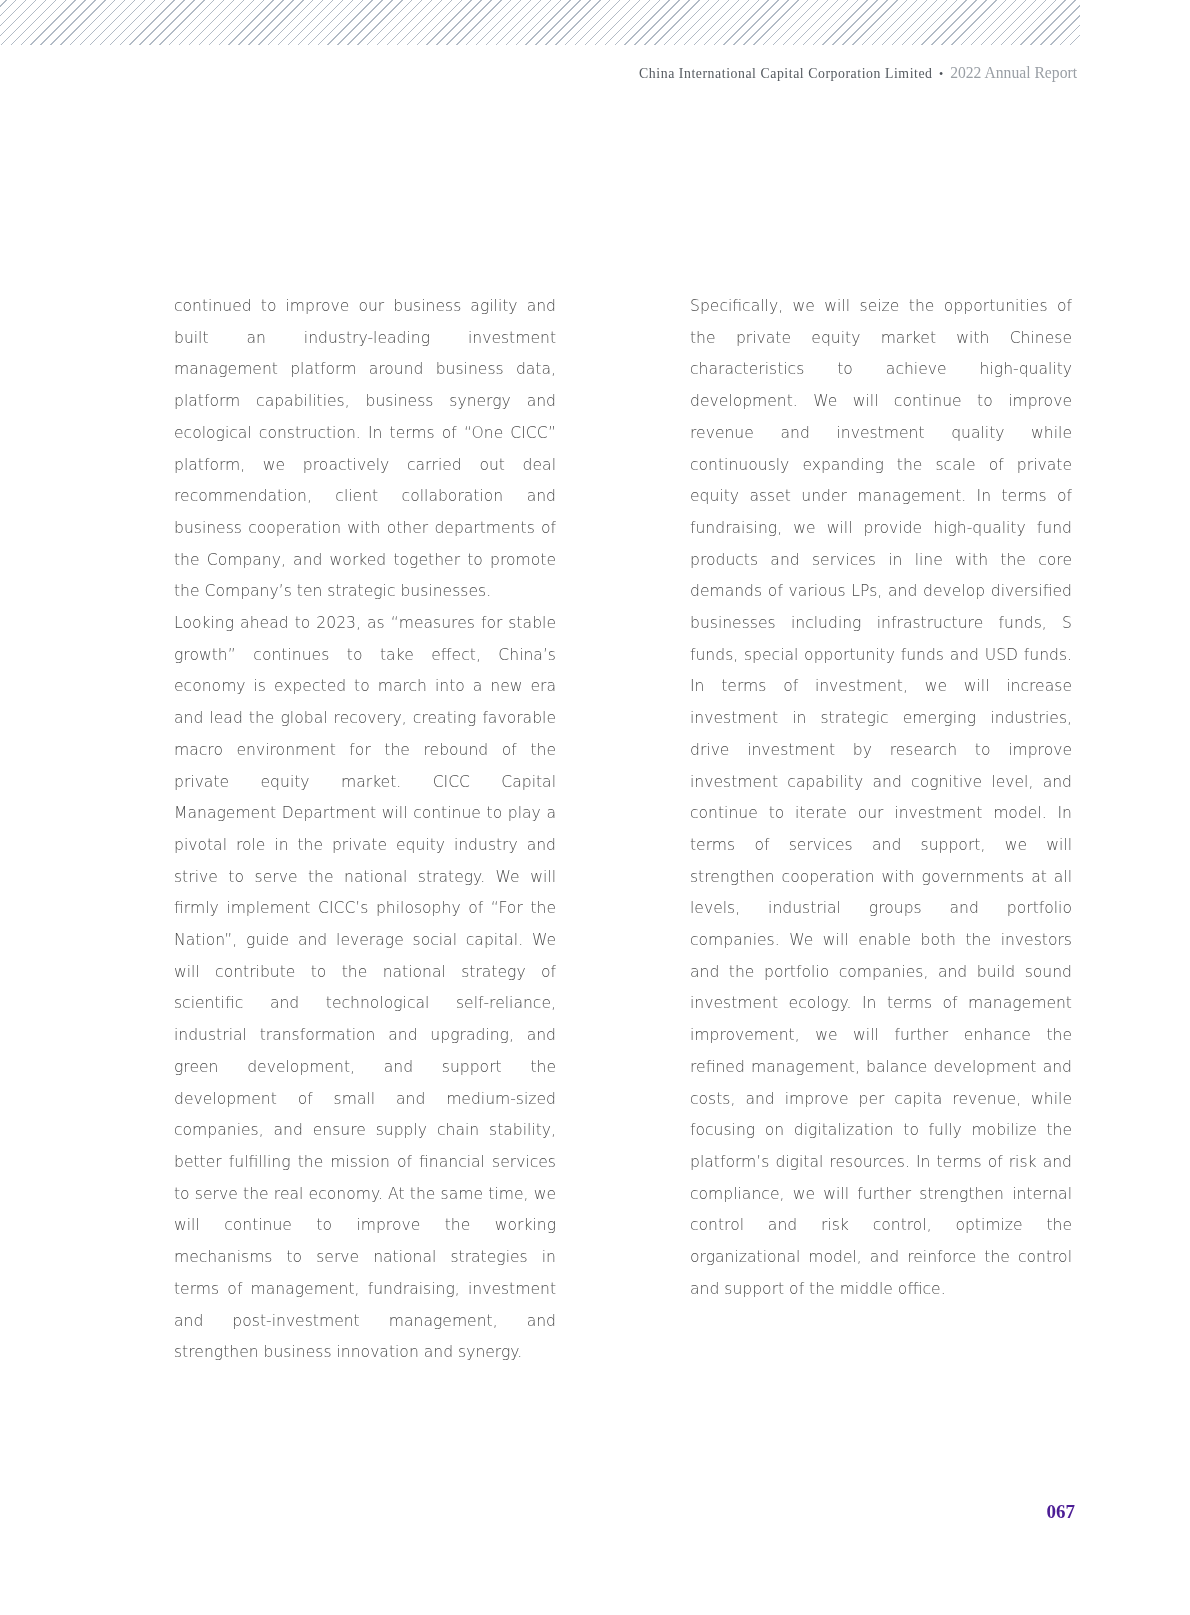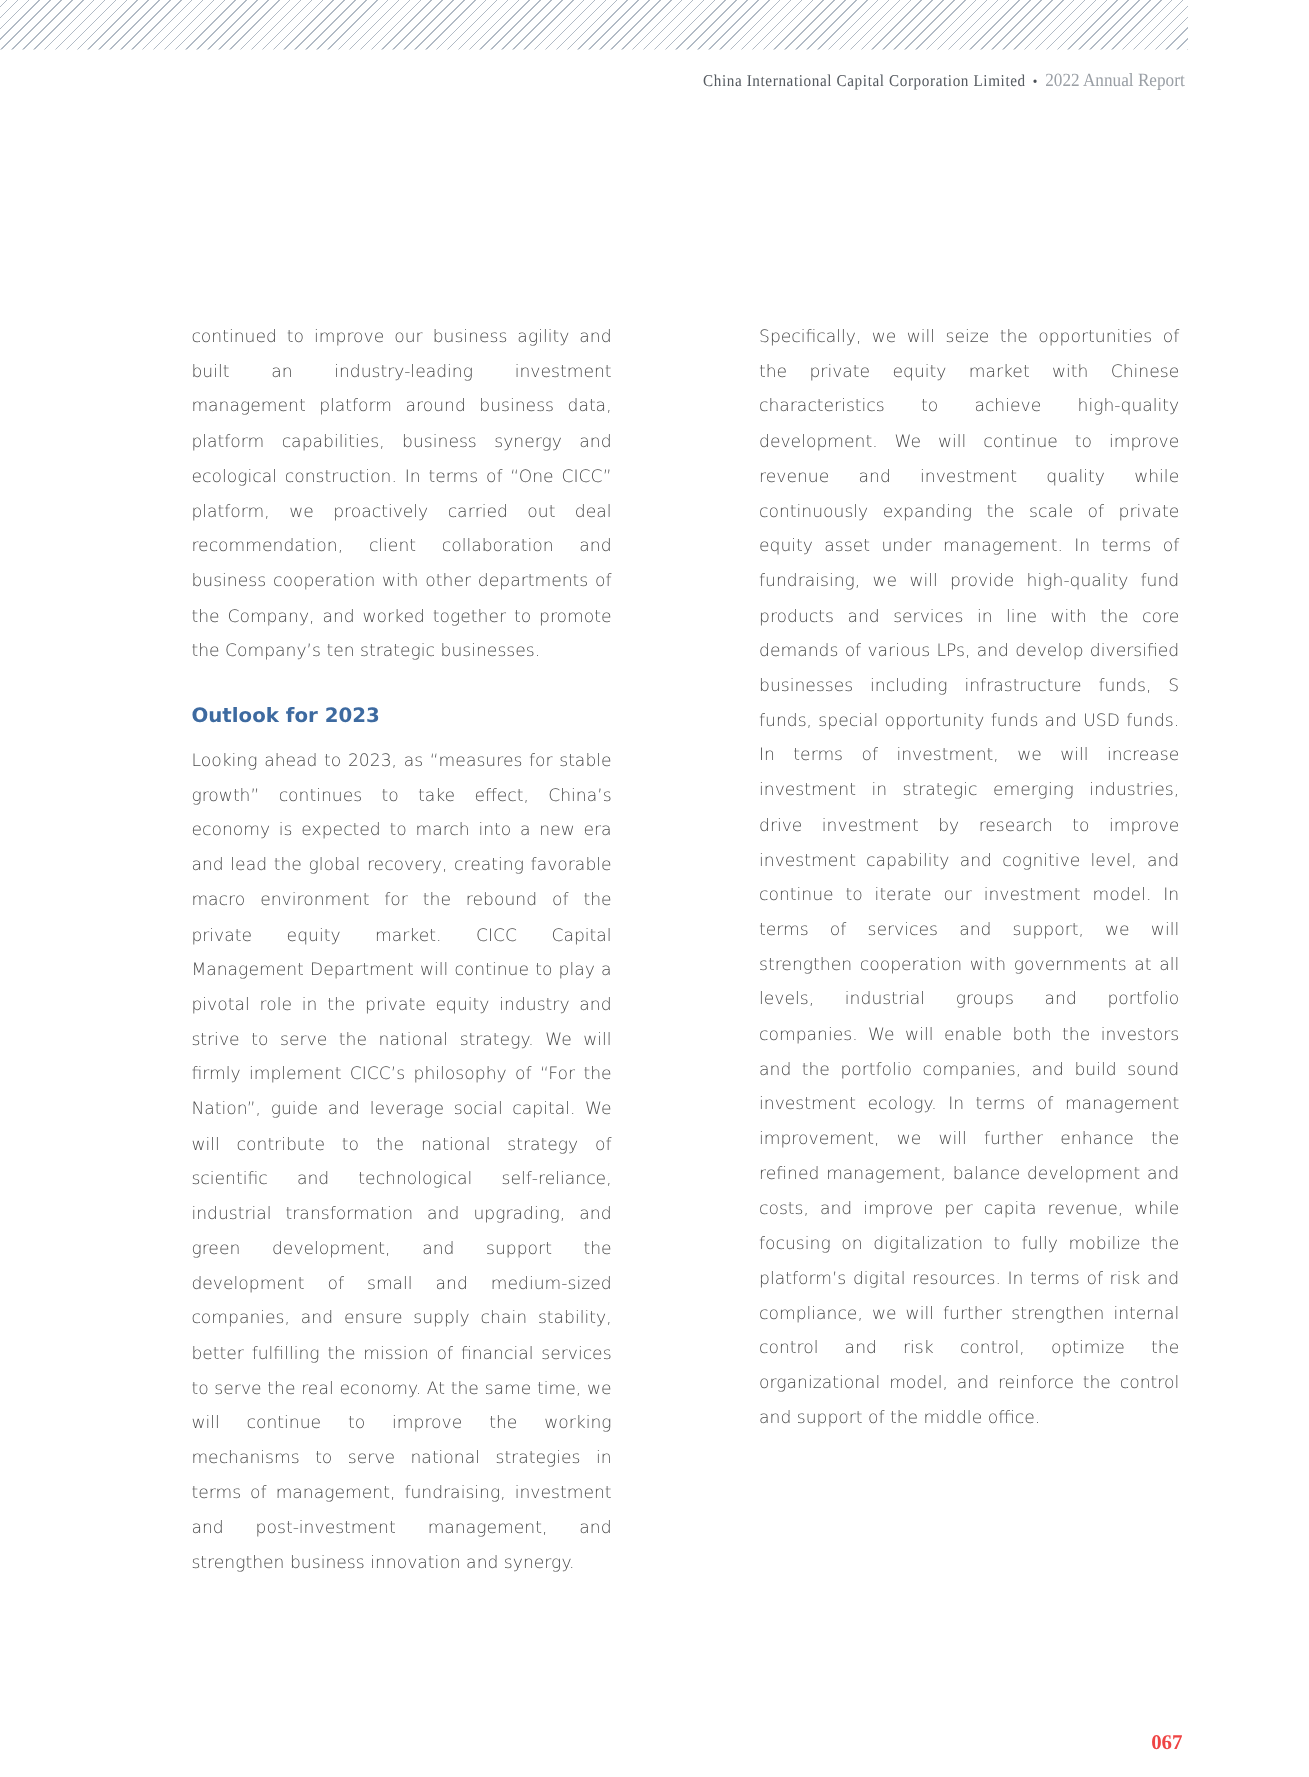--- a/index.html
+++ b/index.html
@@ -26,37 +26,36 @@
   .col-left { left: 174px; }
   .col-right { left: 690px; }
   .column p { margin: 0; }
   .section-heading {
     font-family: "DejaVu Sans", "Liberation Sans", sans-serif;
     font-weight: bold; font-size: 18px; color: #3d6aa0;
     margin: 28px 0 10px 0; line-height: 30px;
     text-align: left;
   }
   .page-number {
-    position: absolute; right: 115px; top: 1574px;
+    position: absolute; right: 115px; top: 1501px;
     font-family: "Liberation Serif", "DejaVu Serif", serif;
-    font-size: 19px; color: #ef4444; font-weight: bold;
+    font-size: 19px; color: #4c1d95; font-weight: bold;
   }
 </style>
 </head>
 <body>
 
 <div class="hatch"></div>
 
 <div class="running-head">
   <span>China International Capital Corporation Limited</span><span class="bullet">•</span><span class="report">2022 Annual Report</span>
 </div>
 
 <div class="column col-left">
   <p>continued to improve our business agility and built an industry-leading investment management platform around business data, platform capabilities, business synergy and ecological construction. In terms of “One CICC” platform, we proactively carried out deal recommendation, client collaboration and business cooperation with other departments of the Company, and worked together to promote the Company’s ten strategic businesses.</p>
-  <h2 class="section-heading">Outlook for 2023</h2>
   <p>Looking ahead to 2023, as “measures for stable growth” continues to take effect, China’s economy is expected to march into a new era and lead the global recovery, creating favorable macro environment for the rebound of the private equity market. CICC Capital Management Department will continue to play a pivotal role in the private equity industry and strive to serve the national strategy. We will firmly implement CICC’s philosophy of “For the Nation”, guide and leverage social capital. We will contribute to the national strategy of scientific and technological self-reliance, industrial transformation and upgrading, and green development, and support the development of small and medium-sized companies, and ensure supply chain stability, better fulfilling the mission of financial services to serve the real economy. At the same time, we will continue to improve the working mechanisms to serve national strategies in terms of management, fundraising, investment and post-investment management, and strengthen business innovation and synergy.</p>
 </div>
 
 <div class="column col-right">
   <p>Specifically, we will seize the opportunities of the private equity market with Chinese characteristics to achieve high-quality development. We will continue to improve revenue and investment quality while continuously expanding the scale of private equity asset under management. In terms of fundraising, we will provide high-quality fund products and services in line with the core demands of various LPs, and develop diversified businesses including infrastructure funds, S funds, special opportunity funds and USD funds. In terms of investment, we will increase investment in strategic emerging industries, drive investment by research to improve investment capability and cognitive level, and continue to iterate our investment model. In terms of services and support, we will strengthen cooperation with governments at all levels, industrial groups and portfolio companies. We will enable both the investors and the portfolio companies, and build sound investment ecology. In terms of management improvement, we will further enhance the refined management, balance development and costs, and improve per capita revenue, while focusing on digitalization to fully mobilize the platform’s digital resources. In terms of risk and compliance, we will further strengthen internal control and risk control, optimize the organizational model, and reinforce the control and support of the middle office.</p>
 </div>
 
 <div class="page-number">067</div>
 
 </body></html>

